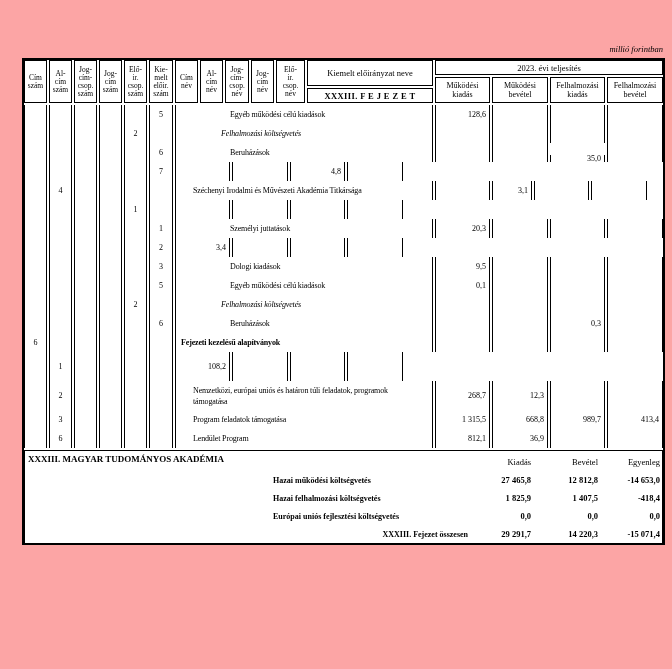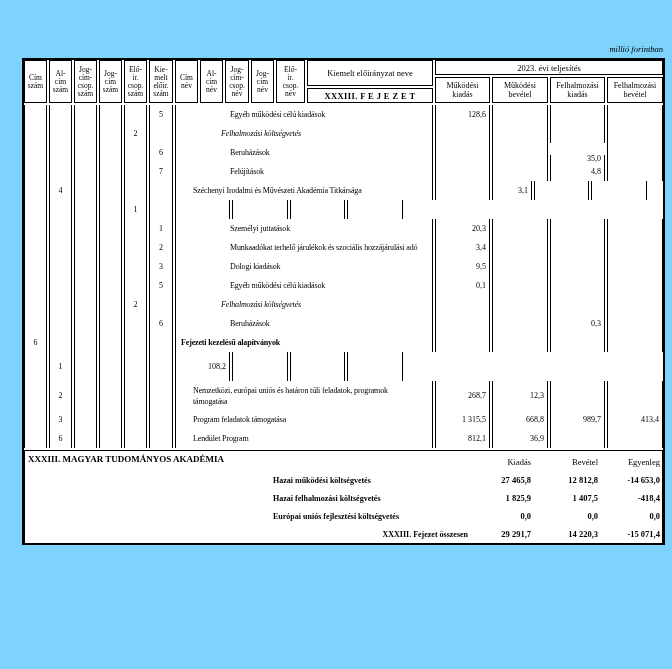--- a/index.html
+++ b/index.html
@@ -1,16 +1,16 @@
 <!DOCTYPE html>
 <html><head>
 <meta charset="utf-8">
 <style>
   html,body{margin:0;padding:0;background:#fff;}
-  .page{position:relative;width:672px;height:669px;background:#7dd3fc;overflow:hidden;
+  .page{position:relative;width:672px;height:669px;background:#fca5a5;overflow:hidden;
         font-family:"Liberation Serif","DejaVu Serif",serif;color:#000;}
   .note{position:absolute;top:44px;right:9px;font-style:italic;font-size:8.5px;}
   .tbl{position:absolute;left:22px;top:58px;width:643px;height:487px;border:2px solid #000;
        box-sizing:border-box;display:flex;flex-direction:column;gap:2px;background:#fff;}
   
   .hdr{display:flex;gap:2px;height:43px;flex:none;}
   .hc{border:1px solid #000;box-sizing:border-box;display:flex;align-items:center;justify-content:center;
       text-align:center;font-size:7.5px;line-height:8px;white-space:pre-line;flex:none;}
   .hstack{display:flex;flex-direction:column;gap:2px;flex:none;}
   .hstack .top{height:15px;flex:none;}
@@ -158,23 +158,20 @@
           <div class="bc bval" style="width: 55px; margin-top: 12px;">35,0</div>
           <div class="bc bval" style="width: 56px;"></div>
         </div>
         <div class="brow">
           <div class="bc bnum" style="width: 23px;"></div>
           <div class="bc bnum" style="width: 23px;"></div>
           <div class="bc bnum" style="width: 23px;"></div>
           <div class="bc bnum" style="width: 23px;"></div>
           <div class="bc bnum" style="width: 23px;"></div>
           <div class="bc bnum" style="width: 24px;">7</div>
-          <div class="bc bname" style="width: 258px;">
-            <div class="nm lv-kiemelt" style="width: 100%;">Felújítások</div>
-          </div>
           <div class="bc bval" style="width: 55px;"></div>
           <div class="bc bval" style="width: 56px;"></div>
           <div class="bc bval" style="width: 55px;">4,8</div>
           <div class="bc bval" style="width: 56px;"></div>
         </div>
         <div class="brow">
           <div class="bc bnum" style="width: 23px;"></div>
           <div class="bc bnum" style="width: 23px;">4</div>
           <div class="bc bnum" style="width: 23px;"></div>
           <div class="bc bnum" style="width: 23px;"></div>
@@ -215,23 +212,20 @@
           <div class="bc bval" style="width: 55px;"></div>
           <div class="bc bval" style="width: 56px;"></div>
         </div>
         <div class="brow">
           <div class="bc bnum" style="width: 23px;"></div>
           <div class="bc bnum" style="width: 23px;"></div>
           <div class="bc bnum" style="width: 23px;"></div>
           <div class="bc bnum" style="width: 23px;"></div>
           <div class="bc bnum" style="width: 23px;"></div>
           <div class="bc bnum" style="width: 24px;">2</div>
-          <div class="bc bname" style="width: 258px;">
-            <div class="nm lv-kiemelt" style="width: 100%;">Munkaadókat terhelő járulékok és szociális hozzájárulási adó</div>
-          </div>
           <div class="bc bval" style="width: 55px;">3,4</div>
           <div class="bc bval" style="width: 56px;"></div>
           <div class="bc bval" style="width: 55px;"></div>
           <div class="bc bval" style="width: 56px;"></div>
         </div>
         <div class="brow">
           <div class="bc bnum" style="width: 23px;"></div>
           <div class="bc bnum" style="width: 23px;"></div>
           <div class="bc bnum" style="width: 23px;"></div>
           <div class="bc bnum" style="width: 23px;"></div>

